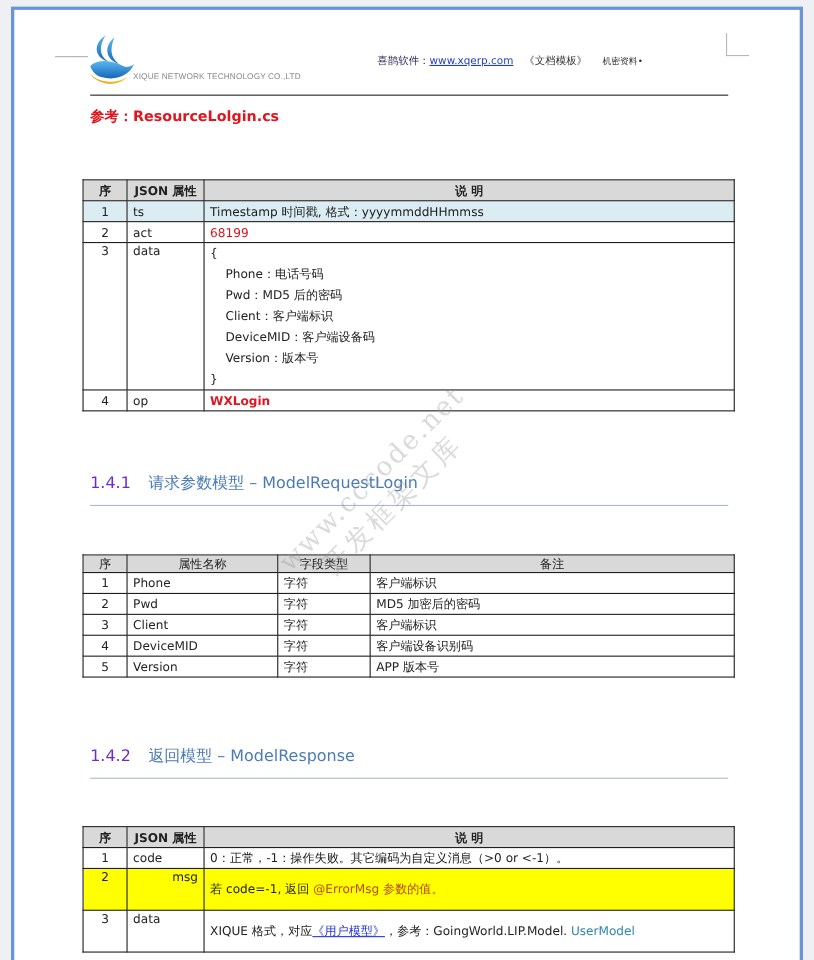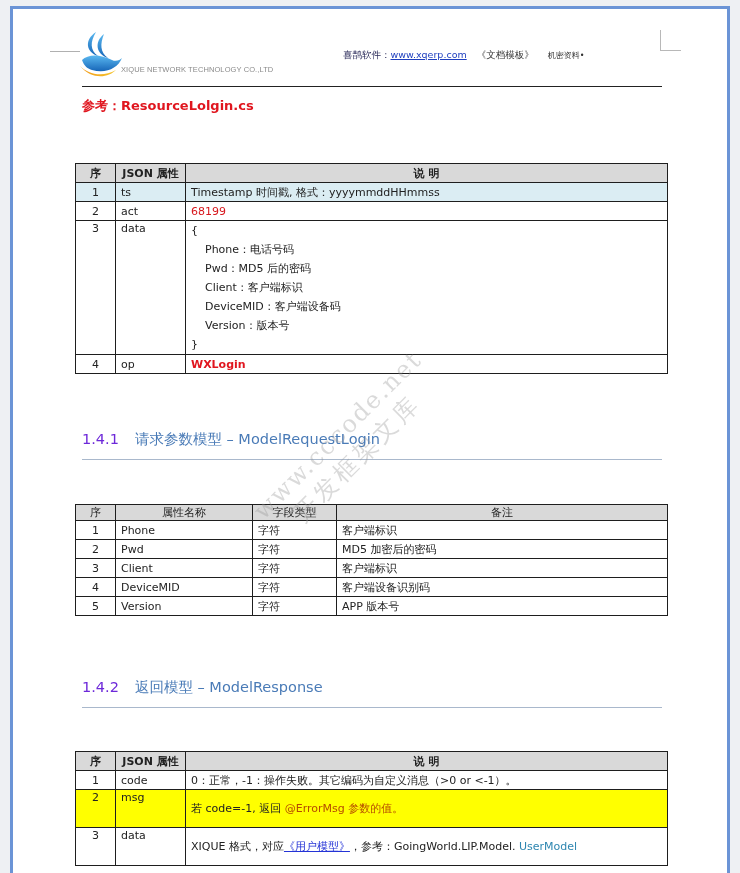--- a/index.html
+++ b/index.html
@@ -226,21 +226,21 @@
     <th>JSON 属性</th>
     <th>说 明</th>
   </tr>
   <tr>
     <td class="c">1</td>
     <td>code</td>
     <td>0：正常，-1：操作失败。其它编码为自定义消息（&gt;0 or &lt;-1）。</td>
   </tr>
   <tr class="hl-yellow">
     <td class="c" style="height:36px; vertical-align:top; padding-top:1px;">2</td>
-    <td style="vertical-align:top; padding-top:1px;">msg</td>
+    <td style="vertical-align:top; padding-top:1px;text-align:right;">msg</td>
     <td><span>若 code=-1, 返回 </span><span class="orange">@ErrorMsg 参数的值。</span></td>
   </tr>
   <tr>
     <td class="c" style="height:36px; vertical-align:top; padding-top:1px;">3</td>
     <td style="vertical-align:top; padding-top:1px;">data</td>
     <td><span>XIQUE 格式，对应</span><a class="linkblue">《用户模型》</a><span>，参考：GoingWorld.LIP.Model. </span><span class="teal">UserModel</span></td>
   </tr>
 </tbody>
   </table>
 

